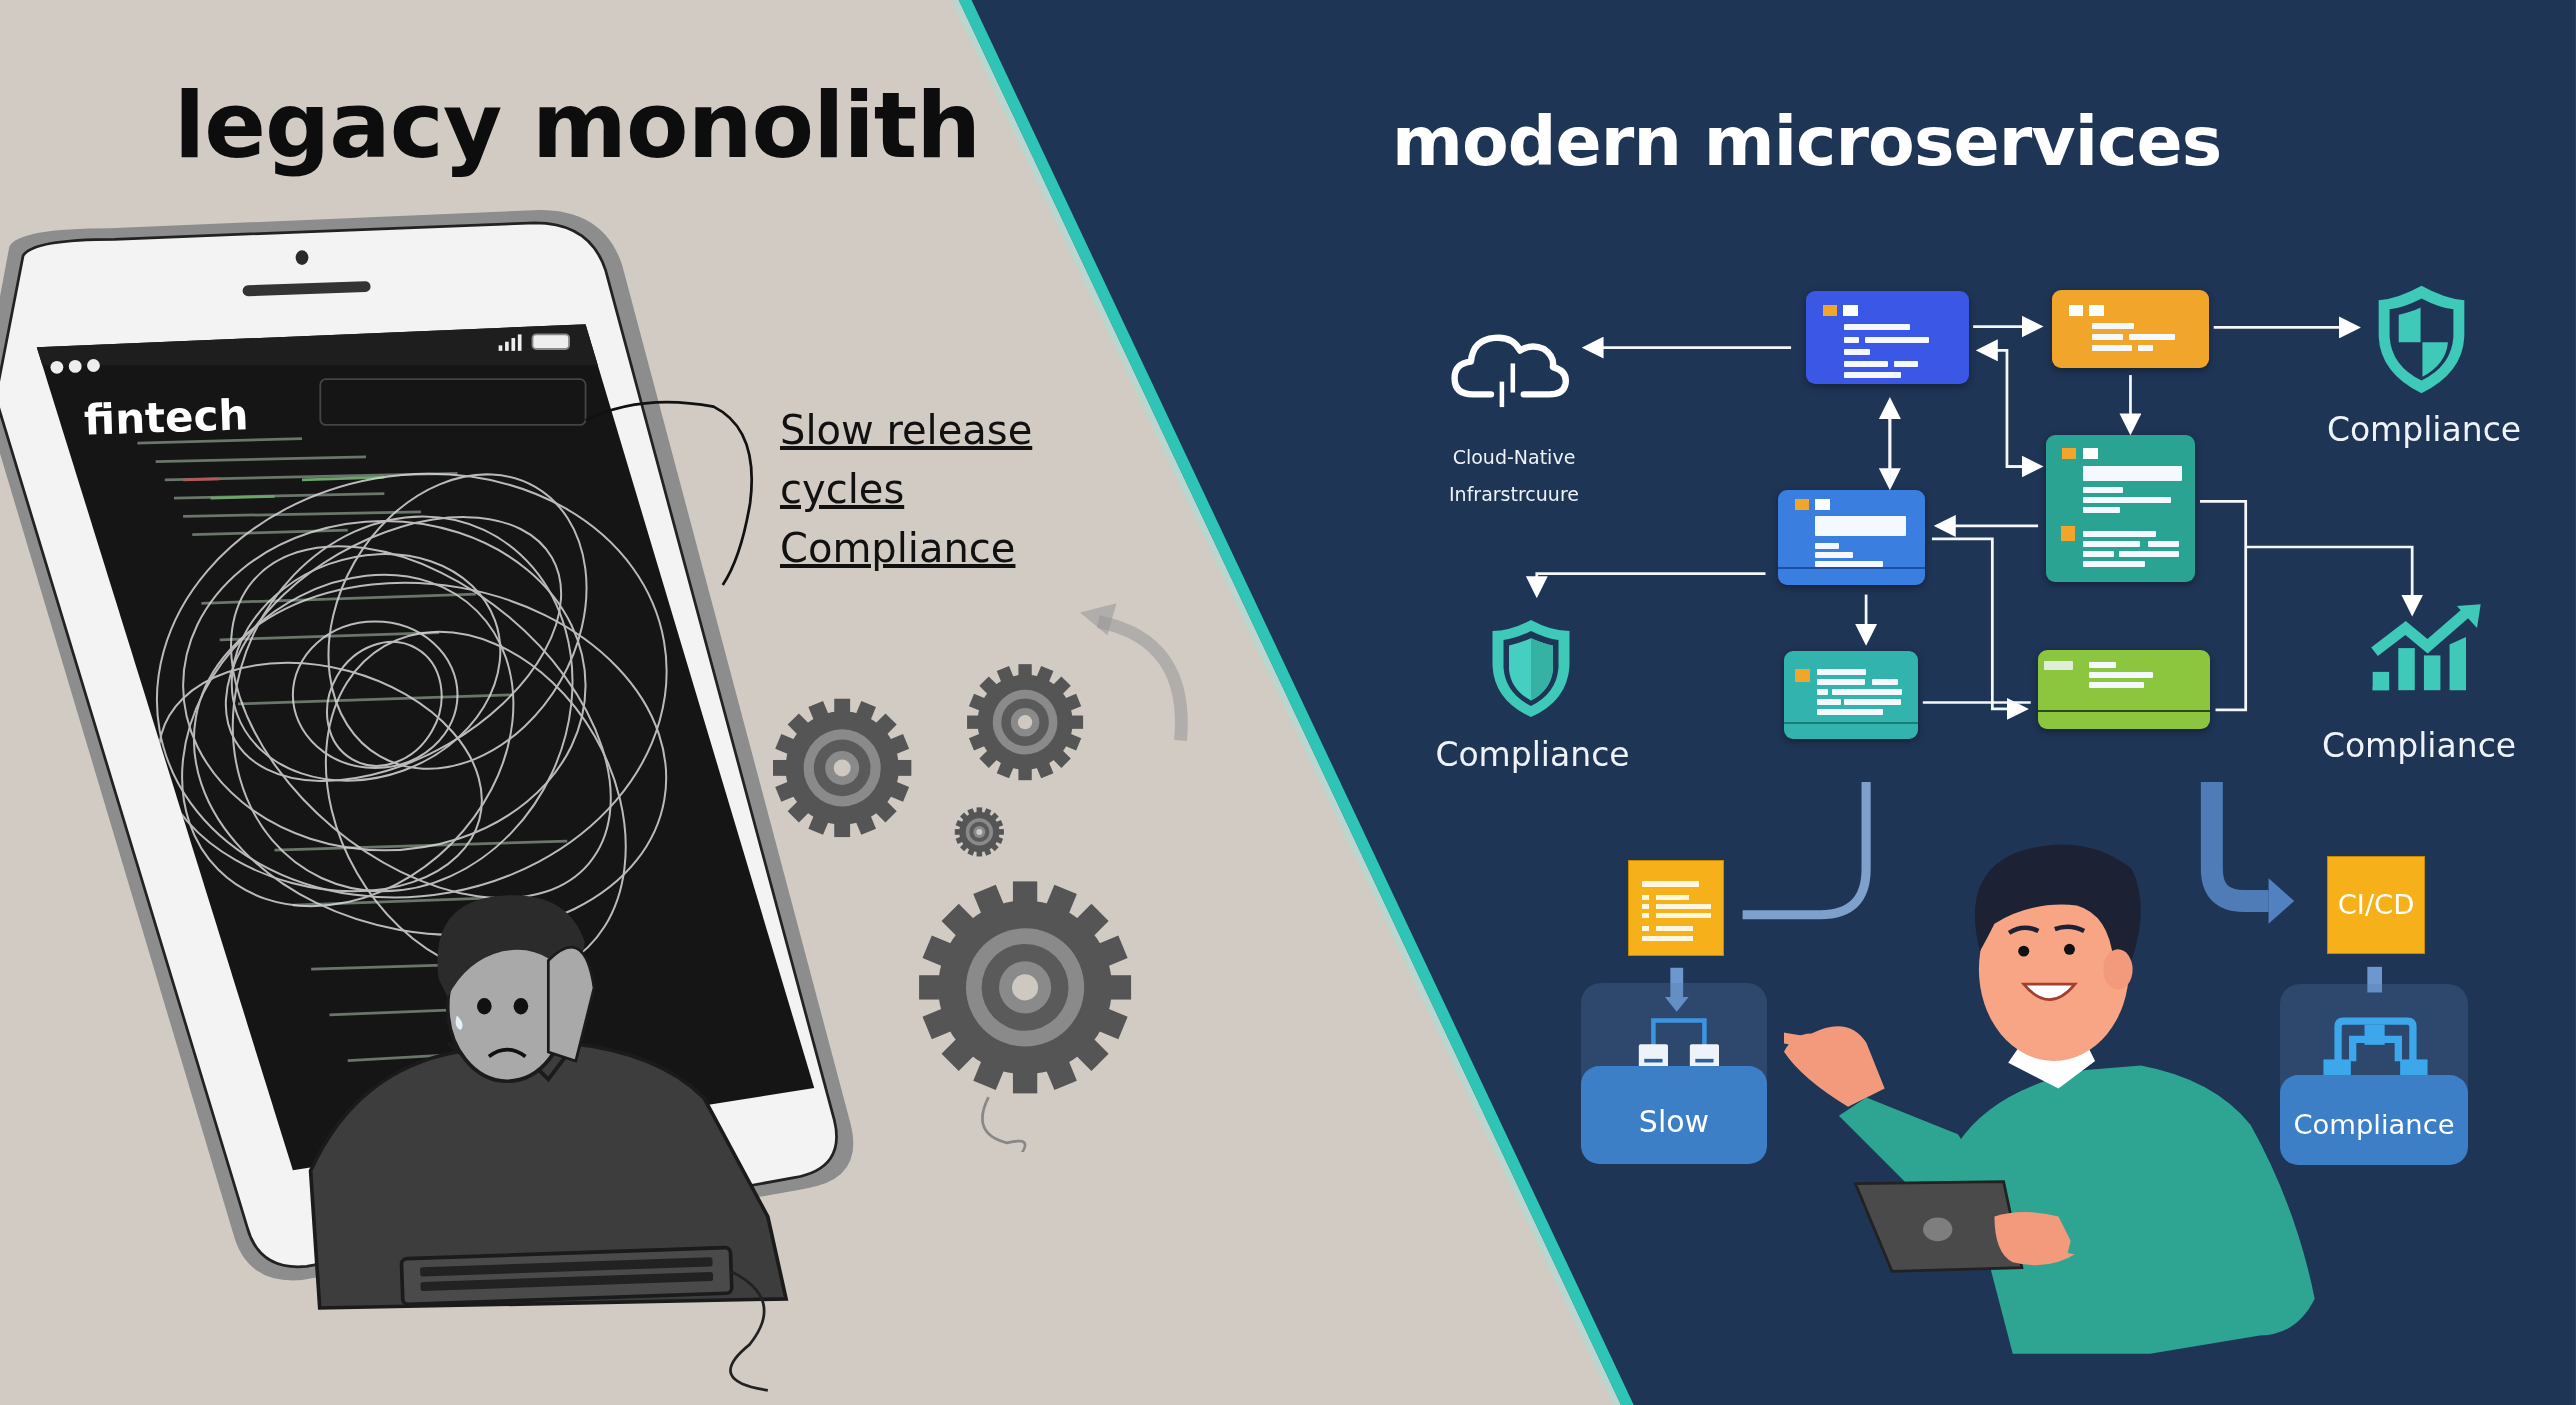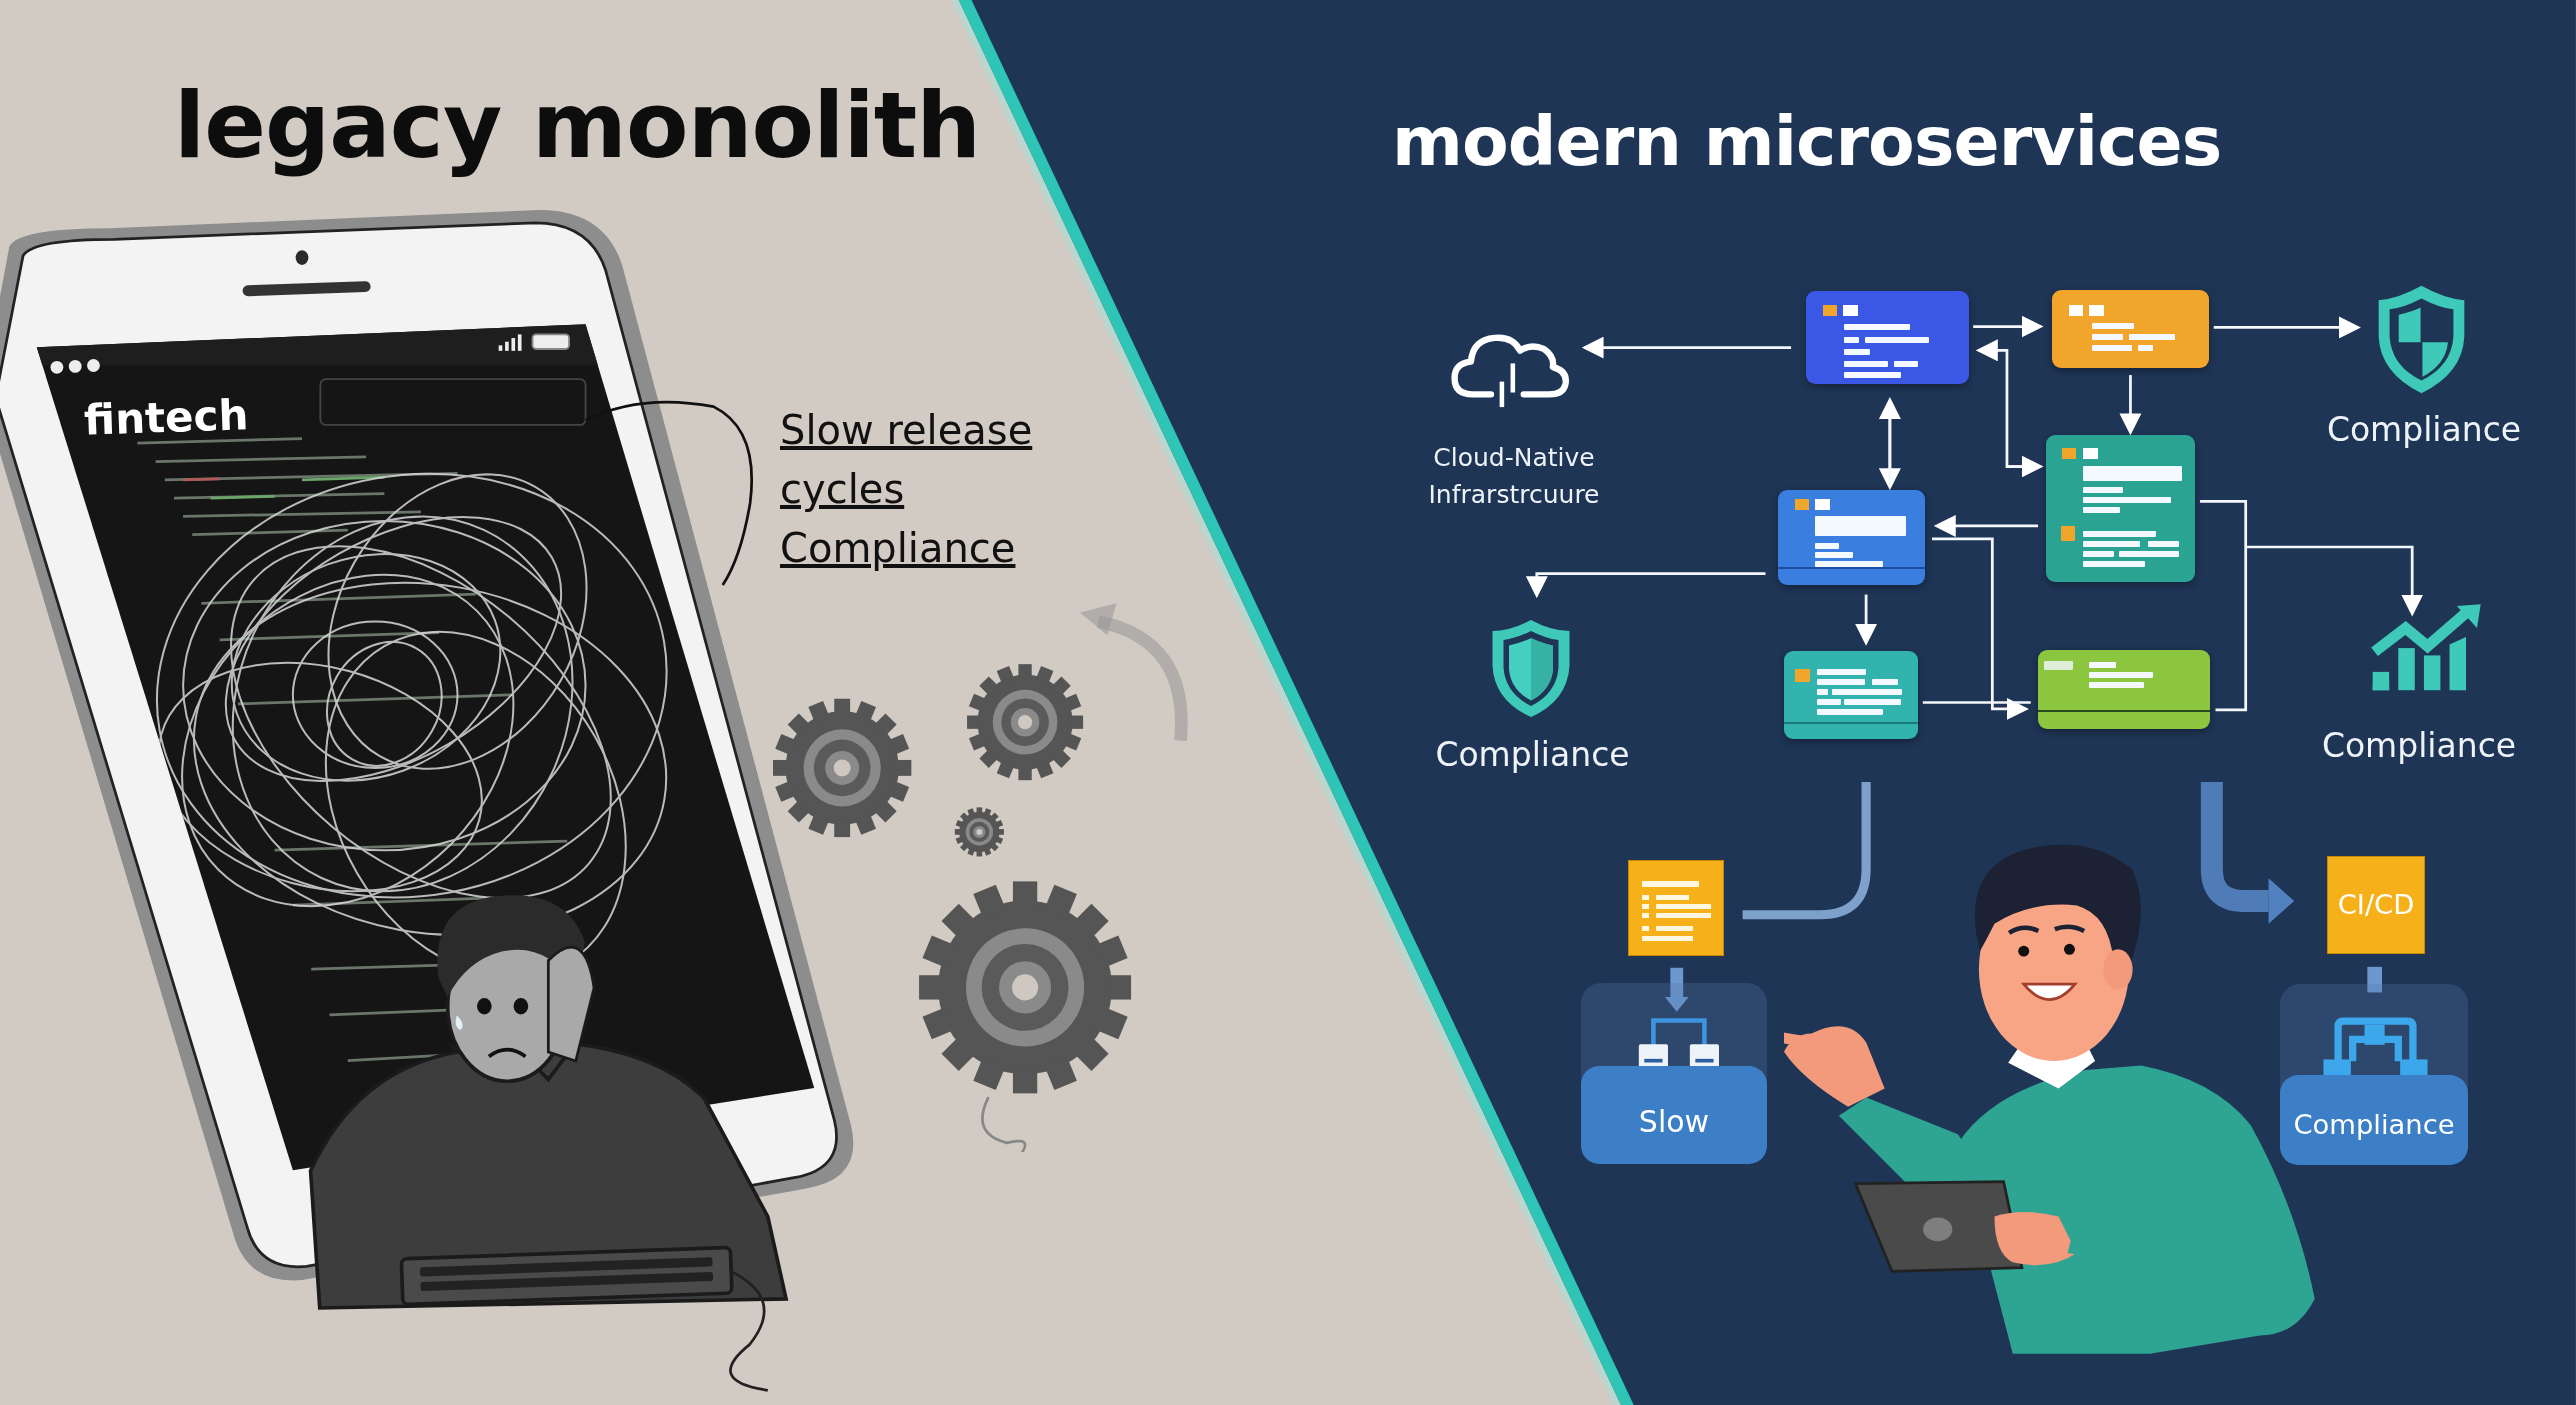--- a/index.html
+++ b/index.html
@@ -274,21 +274,21 @@
     <div class="ln" style="left:51px;top:22px;width:64px"></div>
     <div class="ln" style="left:51px;top:32px;width:55px"></div>
     <div class="abs" style="left:0;top:60px;width:172px;height:1.8px;background:#2a4a20"></div>
   </div>
 
   <svg class="abs" style="left:1447px;top:327px" width="128" height="91" viewBox="0 0 140 100">
     <path d="M48,74 L28,74 Q8,74 8,56 Q8,40 26,38 Q28,14 52,12 Q72,10 80,26 Q92,18 106,24 Q118,32 116,44 Q132,48 130,62 Q128,74 112,74 L84,74" fill="none" stroke="#fff" stroke-width="7" stroke-linecap="round" stroke-linejoin="round"></path>
     <line x1="60" y1="60" x2="60" y2="88" stroke="#fff" stroke-width="5"></line>
     <line x1="72" y1="40" x2="72" y2="72" stroke="#fff" stroke-width="5"></line>
   </svg>
-  <div class="label" style="left:1409px;top:439px;width:210px;font-size:25px;line-height:37px;">
+  <div class="label" style="left:1409px;top:439px;width:210px;font-size:19px;line-height:37px;">
     <div>Cloud-Native</div>
     <div>Infrarstrcuure</div>
   </div>
 
   <svg class="abs" style="left:2371px;top:282px" width="101" height="113" viewBox="0 0 110 124">
     <path d="M55,4 Q80,18 102,20 L102,60 Q100,100 55,122 Q10,100 8,60 L8,20 Q30,18 55,4 Z" fill="#3ec9b8"></path>
     <path d="M55,18 Q74,28 90,30 L90,60 Q88,92 55,108 Q22,92 20,60 L20,30 Q36,28 55,18 Z" fill="#1f3556"></path>
     <path d="M30,36 Q44,33 54,28 L54,66 L30,66 Z" fill="#3ec9b8"></path>
     <path d="M56,66 L84,66 Q82,90 56,104 Z" fill="#3ec9b8"></path>
   </svg>

